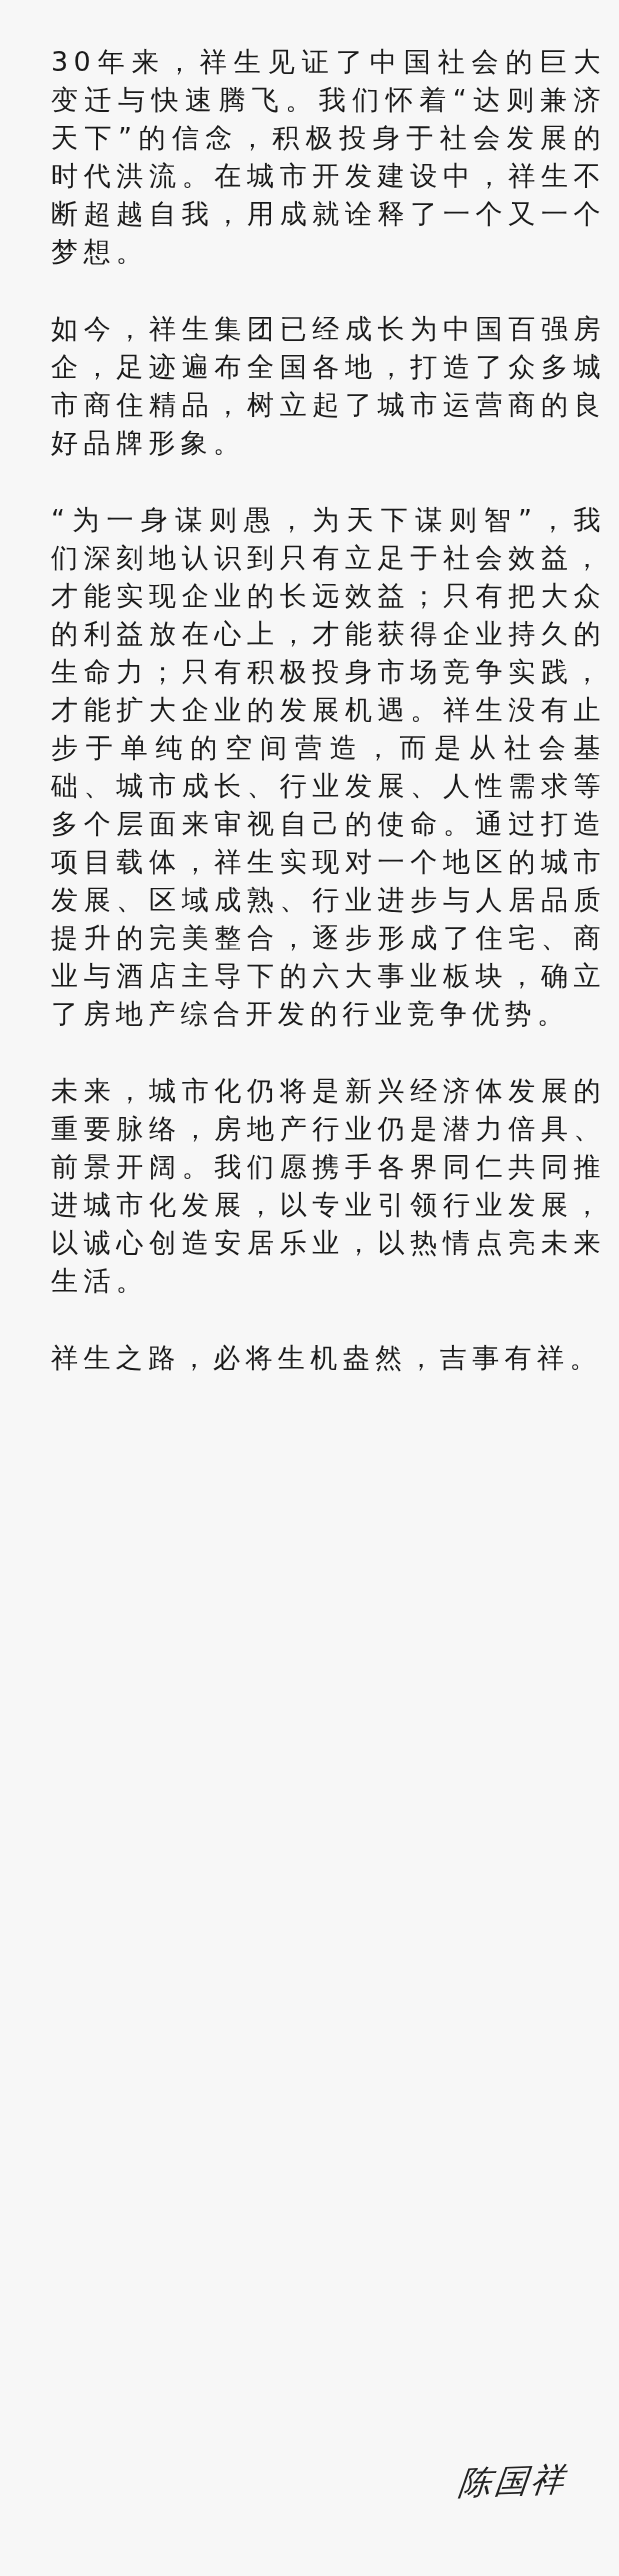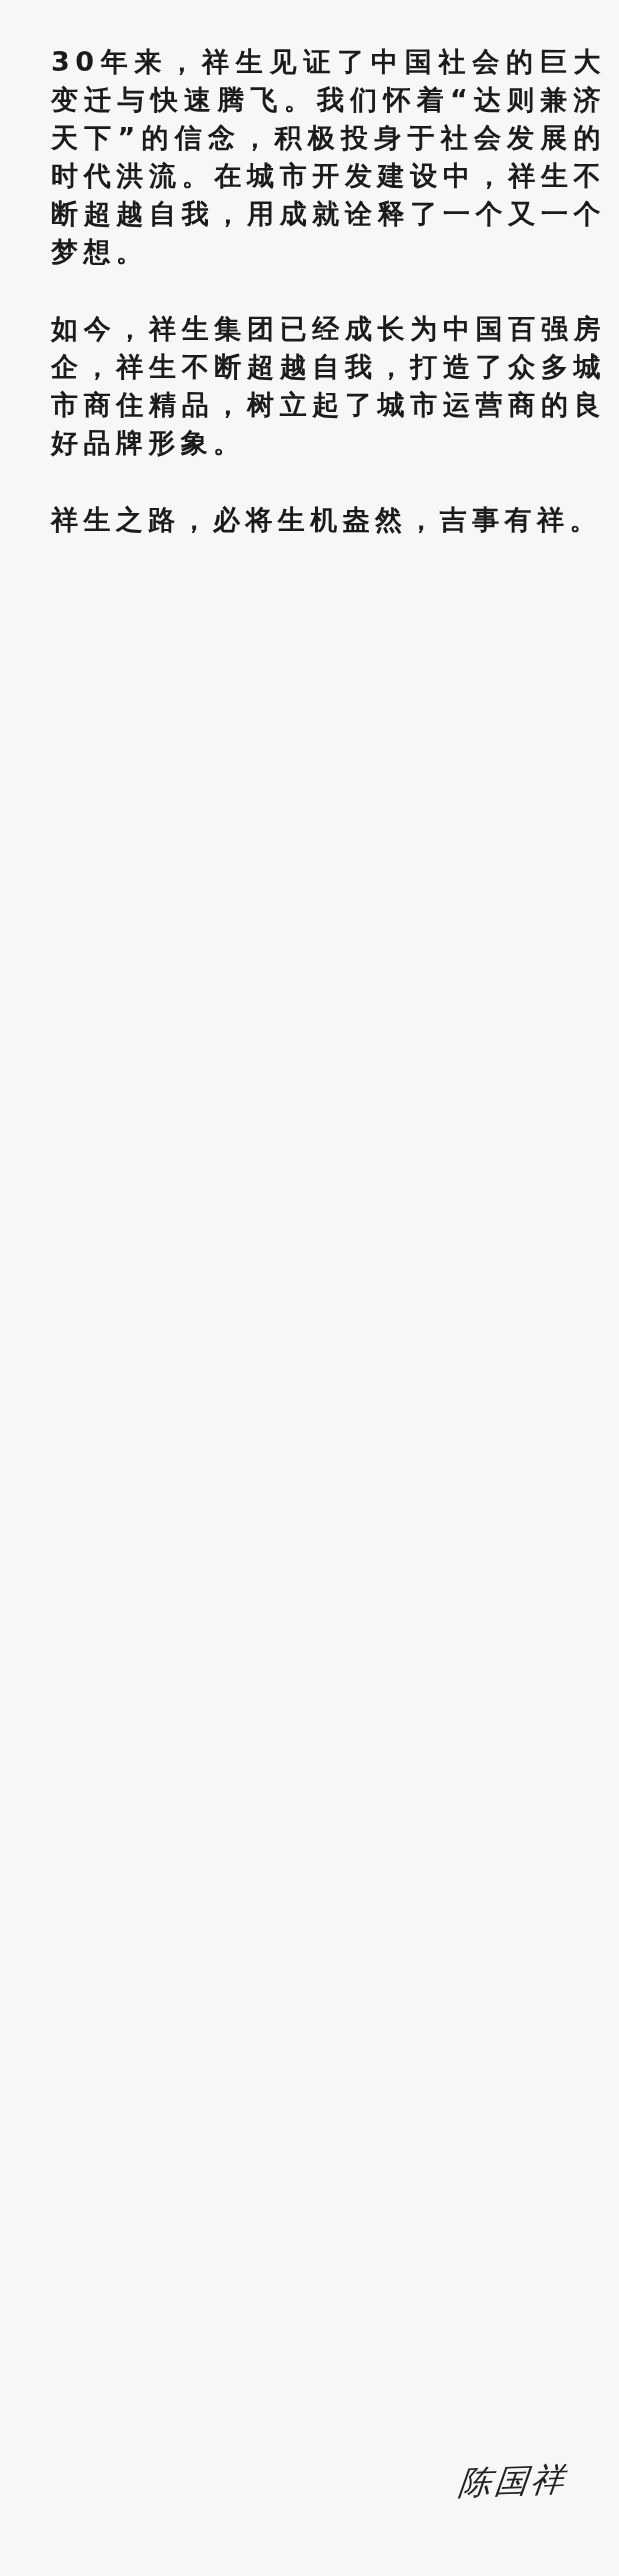--- a/index.html
+++ b/index.html
@@ -21,21 +21,21 @@
     top: 43px;
     width: 555px;
   }
   .para {
     margin: 0 0 39px 0;
     font-size: 27px;
     line-height: 38px;
     letter-spacing: 5.4px;
     text-align: justify;
     text-justify: inter-ideograph;
-    font-weight: 700;
+    font-weight: 400;
     word-break: break-all;
   }
   .para:last-child {
     margin-bottom: 0;
   }
   .signature {
     position: absolute;
     top: 2460px;
     left: 461px;
     width: 116px;
@@ -47,18 +47,20 @@
     transform-origin: left top;
     color: #222222;
     white-space: nowrap;
   }
 </style>
 </head>
 <body>
 
 <div class="letter-body">
   <p class="para">30年来，祥生见证了中国社会的巨大变迁与快速腾飞。我们怀着“达则兼济天下”的信念，积极投身于社会发展的时代洪流。在城市开发建设中，祥生不断超越自我，用成就诠释了一个又一个梦想。</p>
-  <p class="para">如今，祥生集团已经成长为中国百强房企，祥生不断超越自我，打造了众多城市商住精品，树立起了城市运营商的良好品牌形象。</p>
+  <p class="para">如今，祥生集团已经成长为中国百强房企，足迹遍布全国各地，打造了众多城市商住精品，树立起了城市运营商的良好品牌形象。</p>
+  <p class="para">“为一身谋则愚，为天下谋则智”，我们深刻地认识到只有立足于社会效益，才能实现企业的长远效益；只有把大众的利益放在心上，才能获得企业持久的生命力；只有积极投身市场竞争实践，才能扩大企业的发展机遇。祥生没有止步于单纯的空间营造，而是从社会基础、城市成长、行业发展、人性需求等多个层面来审视自己的使命。通过打造项目载体，祥生实现对一个地区的城市发展、区域成熟、行业进步与人居品质提升的完美整合，逐步形成了住宅、商业与酒店主导下的六大事业板块，确立了房地产综合开发的行业竞争优势。</p>
+  <p class="para">未来，城市化仍将是新兴经济体发展的重要脉络，房地产行业仍是潜力倍具、前景开阔。我们愿携手各界同仁共同推进城市化发展，以专业引领行业发展，以诚心创造安居乐业，以热情点亮未来生活。</p>
   <p class="para">祥生之路，必将生机盎然，吉事有祥。</p>
 </div>
 
 <div class="signature">陈国祥</div>
 
 
 </body></html>

